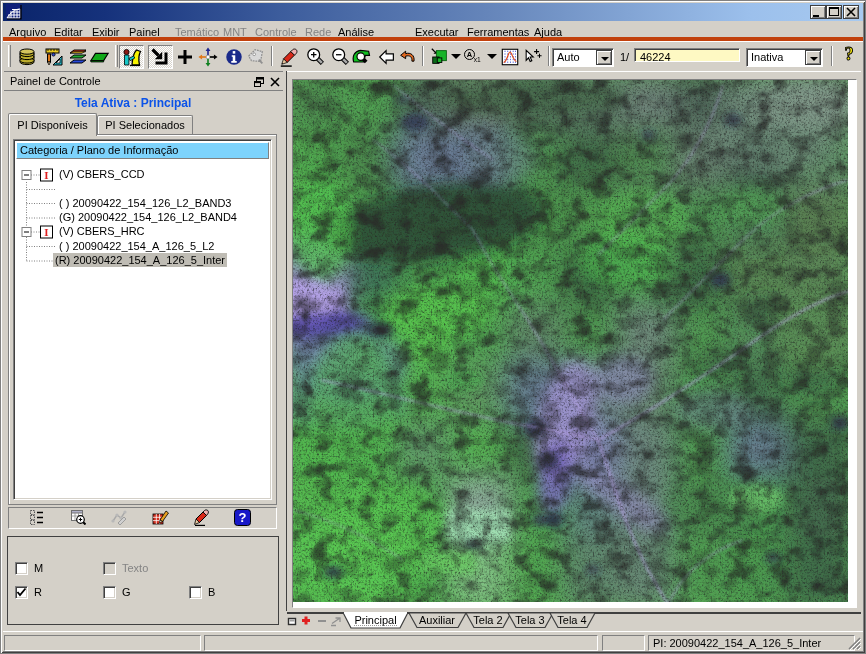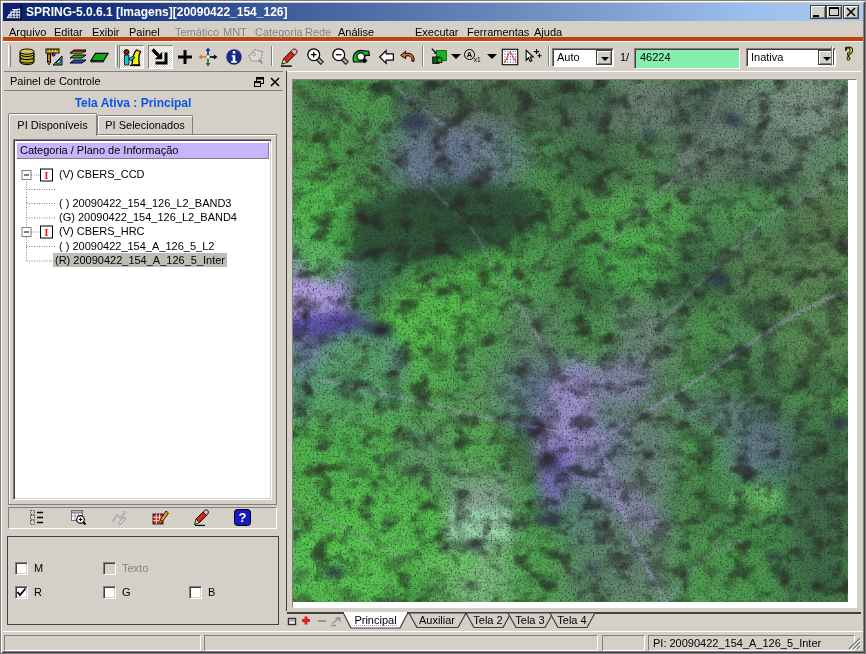--- a/index.html
+++ b/index.html
@@ -35,21 +35,21 @@
   .dock { left:3px; top:70px; width:281px; height:561px; background:#d4d0c8; }
   .dock-header { position:absolute; left:1px; top:1px; width:279px; height:20px;
     border-top:1px solid #808080; border-bottom:1px solid #808080; }
   .tab { position:absolute; background:#d4d0c8; border:1px solid #808080; border-bottom:none;
     border-top-left-radius:2px; border-top-right-radius:2px;
     box-shadow: inset 1px 1px 0 #ffffff; text-align:center; }
   .pane { position:absolute; left:5px; top:64px; width:269px; height:371px;
     border:1px solid #808080; box-shadow: inset 1px 1px 0 #ffffff; background:#d4d0c8; }
   .listbox { position:absolute; left:4px; top:4px; width:259px; height:361px;
     border:1px solid; border-color:#808080 #fff #fff #808080; box-shadow:inset 1px 1px 0 #404040, inset -1px -1px 0 #d4d0c8; background:#fff; }
-  .listhdr { position:absolute; left:2px; top:2px; right:2px; height:17px; background:#c4b5fd;
+  .listhdr { position:absolute; left:2px; top:2px; right:2px; height:17px; background:#7dd3fc;
     border:1px solid; border-color:#fff #808080 #808080 #fff; }
   .trow { position:absolute; left:2px; white-space:nowrap; height:14px; line-height:14px; }
   
   .ckb { position:absolute; width:13px; height:13px; background:#fff; border:1px solid; border-color:#808080 #fff #fff #808080; box-shadow:inset 1px 1px 0 #404040, inset -1px -1px 0 #d4d0c8; }
   .ckb.dis { background:#d4d0c8; }
   
   .statusbar { left:3px; top:631px; width:860px; height:21px; background:#d4d0c8; border-top:1px solid #fff; }
   .ssec { position:absolute; top:3px; height:16px; border:1px solid; border-color:#808080 #fff #fff #808080; }
   
   .viewport { left:287px; top:71px; width:574px; height:541px; background:#d4d0c8;
@@ -61,41 +61,40 @@
 </style>
 </head>
 <body>
 
 <div class="abs titlebar">
   <svg style="position:absolute;left:3px;top:1px" width="16" height="16" viewBox="0 0 16 16">
     <rect x="0" y="0" width="15" height="15" fill="#10207a"></rect>
     <path d="M1,14 L14,14 M2,11 L14,11 M4,8 L14,8 M6,5.5 L13,5.5 M14,14 L14,5 M11,14 L11,5.5 M8,14 L8,6.5 M5,14 L5,8.5 M3,14 L3,11.5 M14,5 C9,5 4,9 1,14" stroke="#ffffff" stroke-width="1" fill="none"></path>
     <path d="M15,1 L15,15 L1,15" stroke="#000" stroke-width="1.2" fill="none"></path>
   </svg>
-  <div class="title-text">SPRING-5.0.6.1 [Imagens][20090422_154_126]</div>
   <div class="tbtn" style="left:807px"><svg width="14" height="12" viewBox="0 0 14 12">
         <rect x="2" y="9" width="6" height="2" fill="#000"></rect>
       </svg></div>
   <div class="tbtn" style="left:823px"><svg width="14" height="12" viewBox="0 0 14 12">
         <rect x="2.5" y="1.5" width="9" height="8" fill="none" stroke="#000" stroke-width="1"></rect>
         <rect x="2.5" y="1" width="9" height="2" fill="#000"></rect>
       </svg></div>
   <div class="tbtn" style="left:840px"><svg width="14" height="12" viewBox="0 0 14 12">
         <path d="M3,2 L11,10 M11,2 L3,10" stroke="#000" stroke-width="1.6"></path>
       </svg></div>
 </div>
 
 <div class="abs menubar">
   <div class="menu" style="left:6px">Arquivo</div>
   <div class="menu" style="left:51px">Editar</div>
   <div class="menu" style="left:89px">Exibir</div>
   <div class="menu" style="left:126px">Painel</div>
   <div class="menu dis" style="left:172px">Temático</div>
   <div class="menu dis" style="left:220px">MNT</div>
-  <div class="menu dis" style="left:252px">Categoria</div>
+  <div class="menu dis" style="left:252px">Controle</div>
   <div class="menu dis" style="left:302px">Rede</div>
   <div class="menu" style="left:335px">Análise</div>
   <div class="menu" style="left:412px">Executar</div>
   <div class="menu" style="left:464px">Ferramentas</div>
   <div class="menu" style="left:531px">Ajuda</div>
 </div>
 
 <div class="abs toolbar" id="toolbar">
   <div class="thandle" style="left:5px"></div>
 
@@ -248,25 +247,25 @@
   </svg>
   <div class="tsep" style="left:545px"></div>
 
   <div class="combo" style="left:549px; top:5px; width:62px; height:19px;">
     <span style="position:absolute;left:4px;top:2px">Auto</span>
     <div class="cb-btn">
         <div class="cb-arrow"></div>
       </div>
   </div>
   <span style="position:absolute;left:617px;top:8px">1/</span>
-  <div style="position:absolute;left:631px;top:5px;width:106px;height:21px;background:#86efac;border:1px solid;border-color:#808080 #fff #fff #808080;box-shadow:inset 1px 1px 0 #404040;padding-left:38px;">
+  <div style="position:absolute;left:631px;top:5px;width:106px;height:14px;background:#fef9c3;border:1px solid;border-color:#808080 #fff #fff #808080;box-shadow:inset 1px 1px 0 #404040;padding-left:38px;">
     <span style="position:absolute;left:5px;top:2px">46224</span>
   </div>
 
-  <div class="combo" style="left:743px; top:5px; width:90px; height:19px;">
+  <div class="combo" style="left:743px; top:5px; width:77px; height:19px;">
     <span style="position:absolute;left:4px;top:2px">Inativa</span>
     <div class="cb-btn">
         <div class="cb-arrow"></div>
       </div>
   </div>
   <div class="tsep" style="left:828px"></div>
 
   <svg class="ticon" style="left:836px;top:1px" width="20" height="24" viewBox="0 0 20 24">
     <text x="10" y="19" font-family="Liberation Serif" font-size="22" font-weight="bold" text-anchor="middle" fill="#f0e010" stroke="#000" stroke-width="1.1">?</text>
   </svg>

